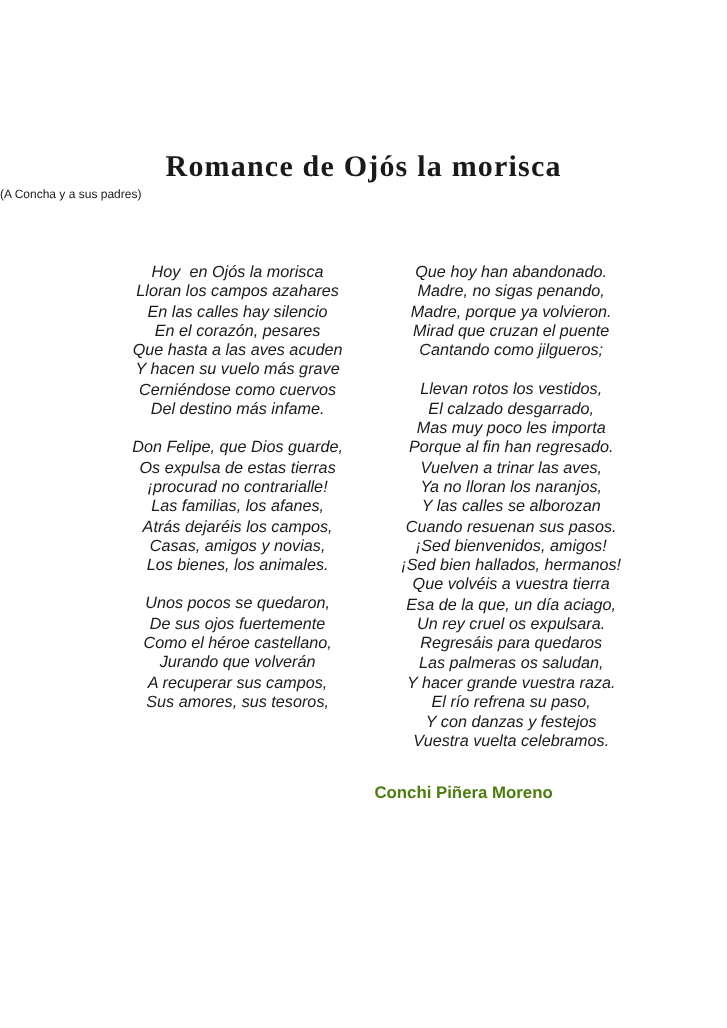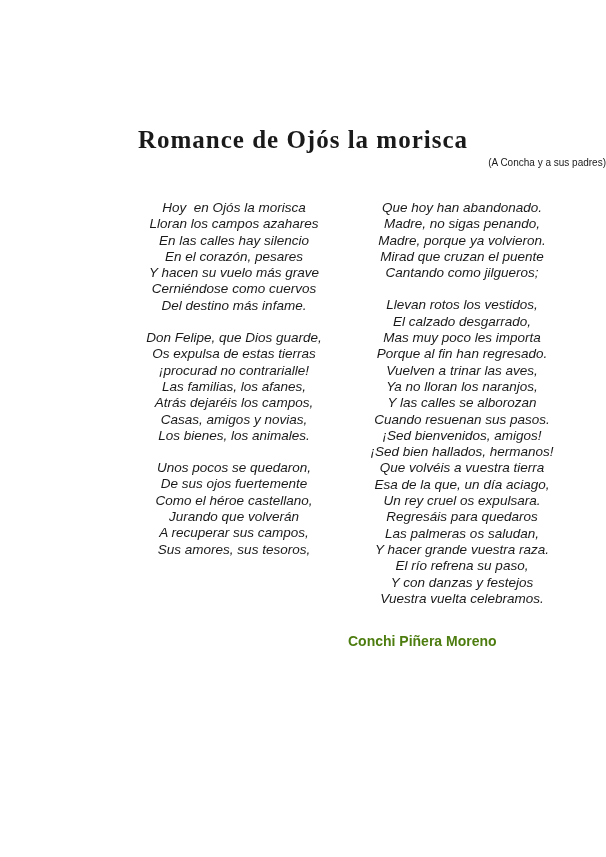--- a/index.html
+++ b/index.html
@@ -17,29 +17,29 @@
   .title {
     text-align: center;
     font-family: cursive;
     font-size: 25px;
     font-weight: bold;
     letter-spacing: 1px;
     line-height: 28px;
     color: #1a1a1a;
   }
   .dedication {
-    text-align: right;
+    text-align: left;
     font-size: 10px;
     margin-top: 3px;
     color: #1a1a1a;
   }
   .columns {
     display: flex;
-    margin-top: 32px;
-    padding-left: 120px;
+    margin-top: 51px;
+    padding-left: 84px;
   }
   .col {
     width: 228px;
     text-align: center;
   }
   .stanza {
     margin-bottom: 16px;
   }
   .line {
     font-style: italic;
@@ -72,20 +72,21 @@
   <div class="title">Romance de Ojós la morisca</div>
   <div class="dedication">(A Concha y a sus padres)</div>
 
   <div class="columns">
     <div class="col">
       <div class="stanza">
           <div class="line">Hoy  en Ojós la morisca</div>
           <div class="line">Lloran los campos azahares</div>
           <div class="line">En las calles hay silencio</div>
           <div class="line">En el corazón, pesares</div>
+          <div class="line">Que hasta a las aves acuden</div>
           <div class="line">Y hacen su vuelo más grave</div>
           <div class="line">Cerniéndose como cuervos</div>
           <div class="line">Del destino más infame.</div>
         </div>
       <div class="stanza">
           <div class="line">Don Felipe, que Dios guarde,</div>
           <div class="line">Os expulsa de estas tierras</div>
           <div class="line">¡procurad no contrarialle!</div>
           <div class="line">Las familias, los afanes,</div>
           <div class="line">Atrás dejaréis los campos,</div>

